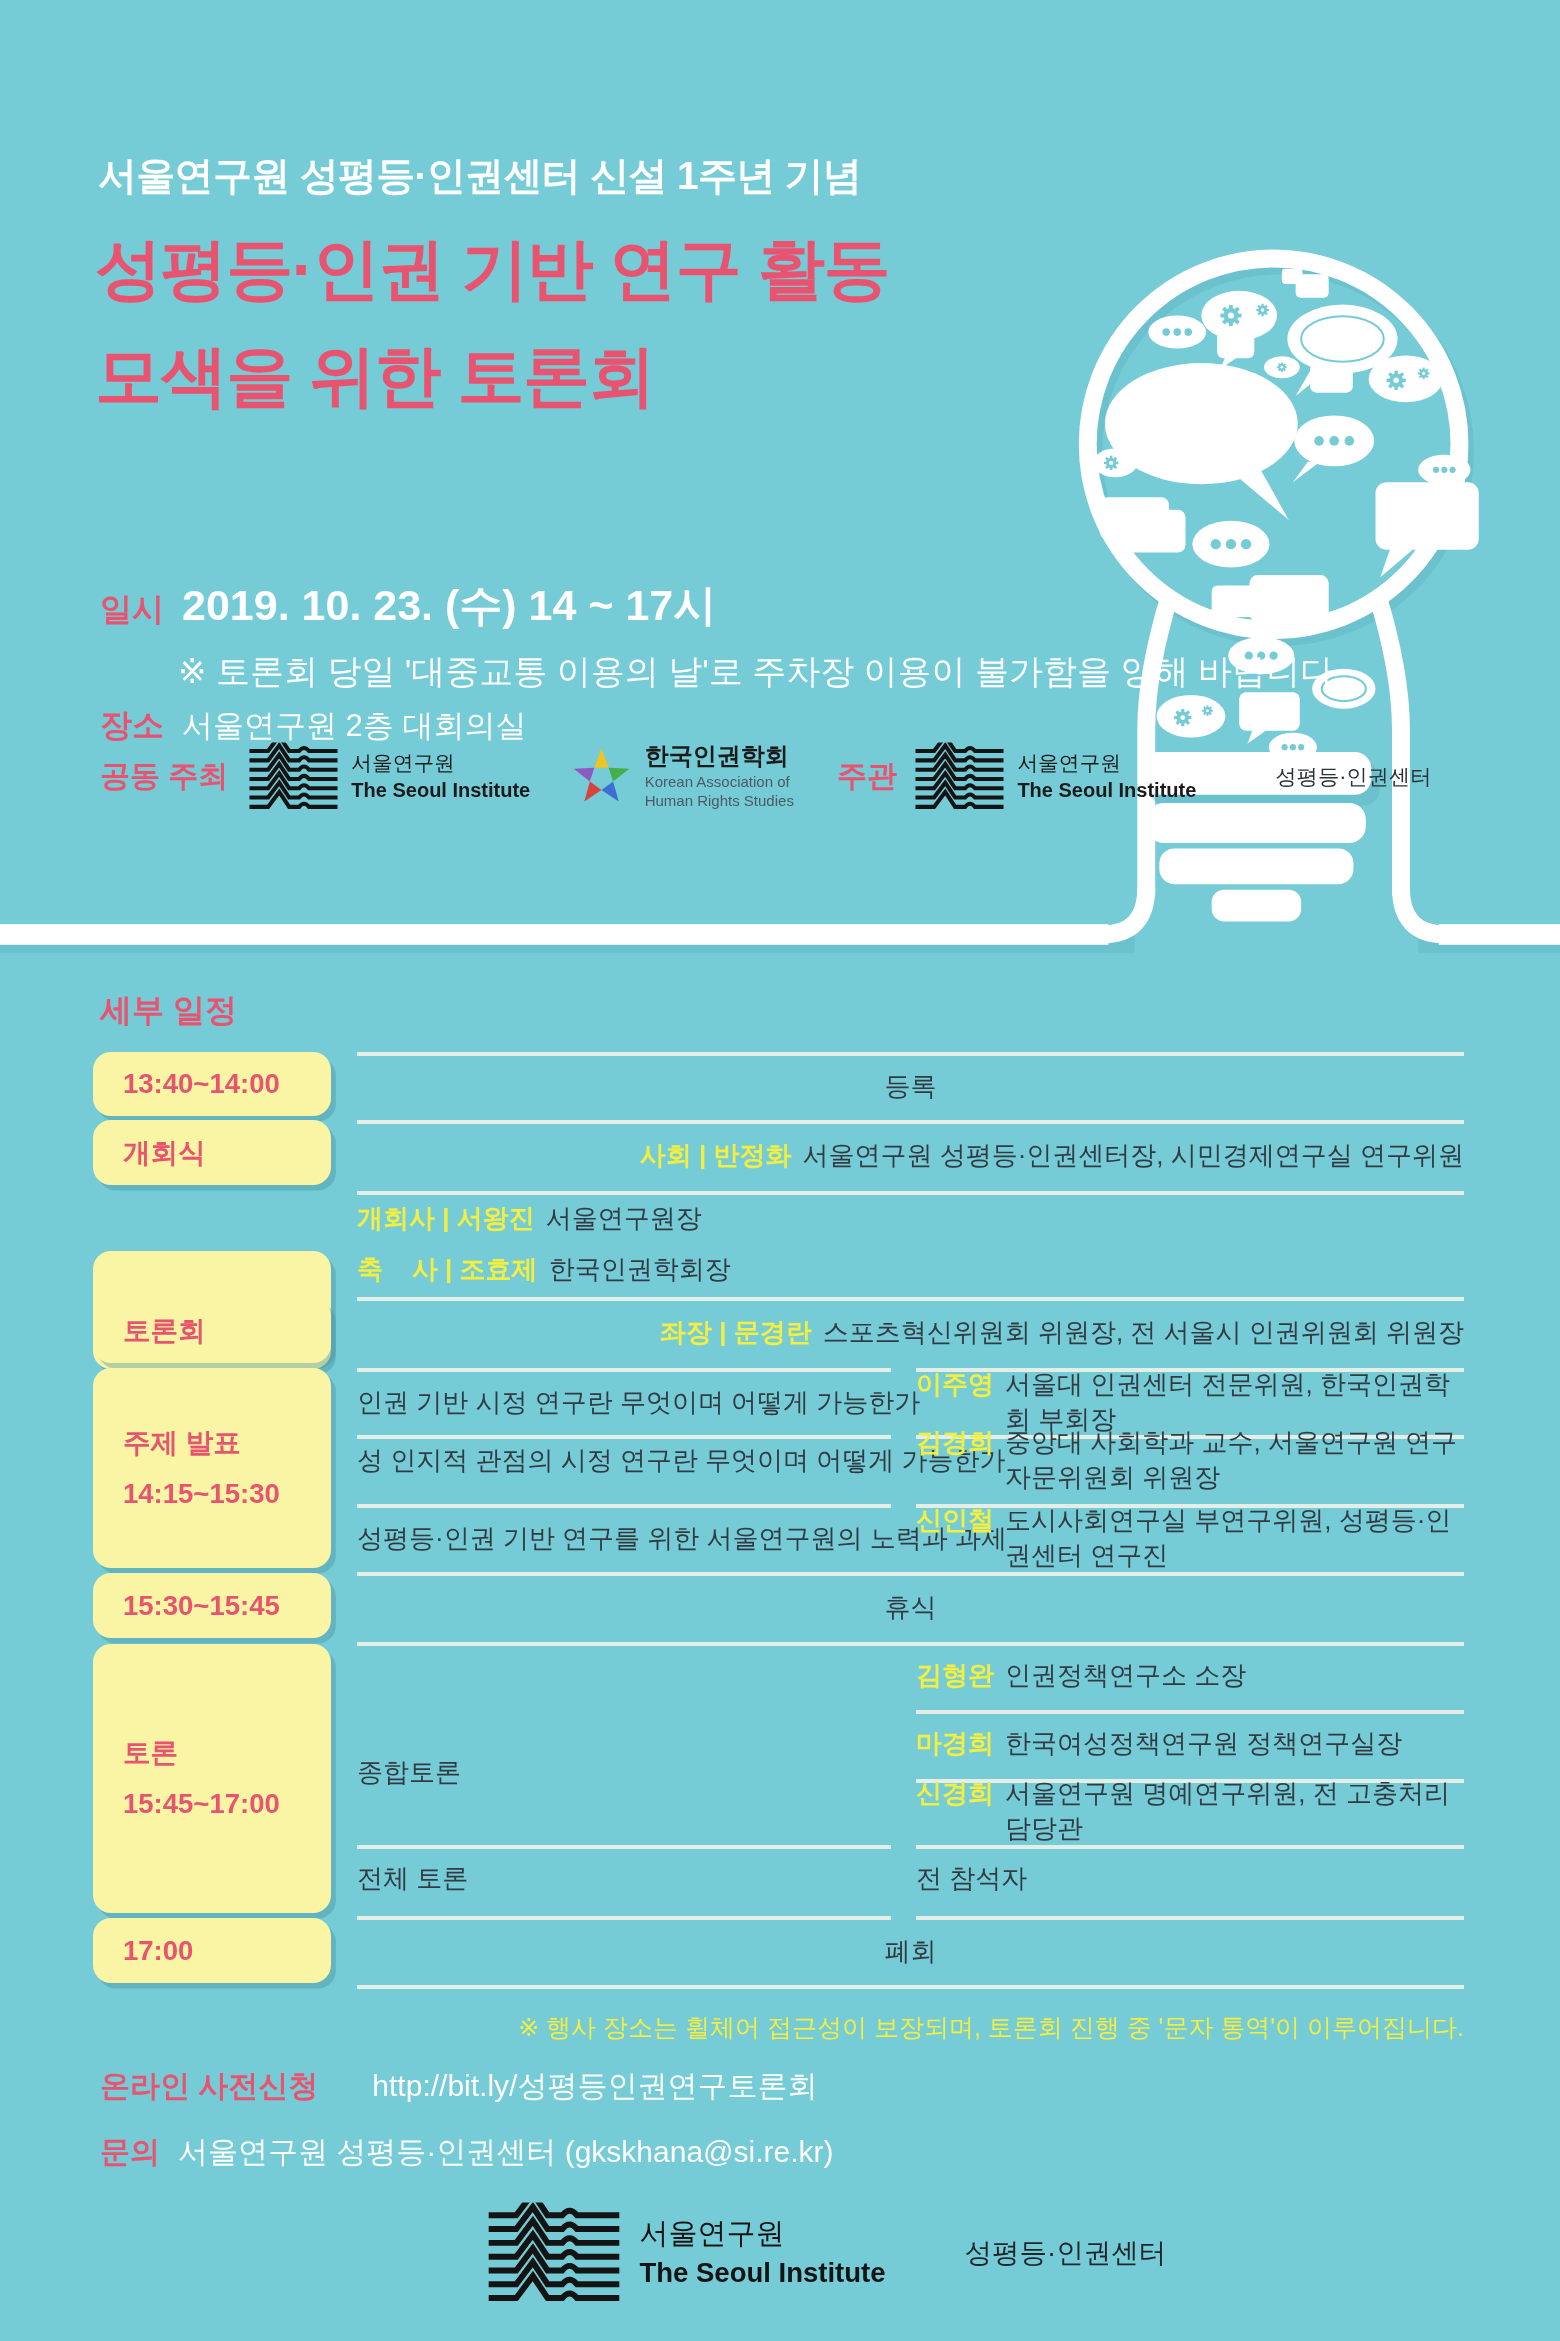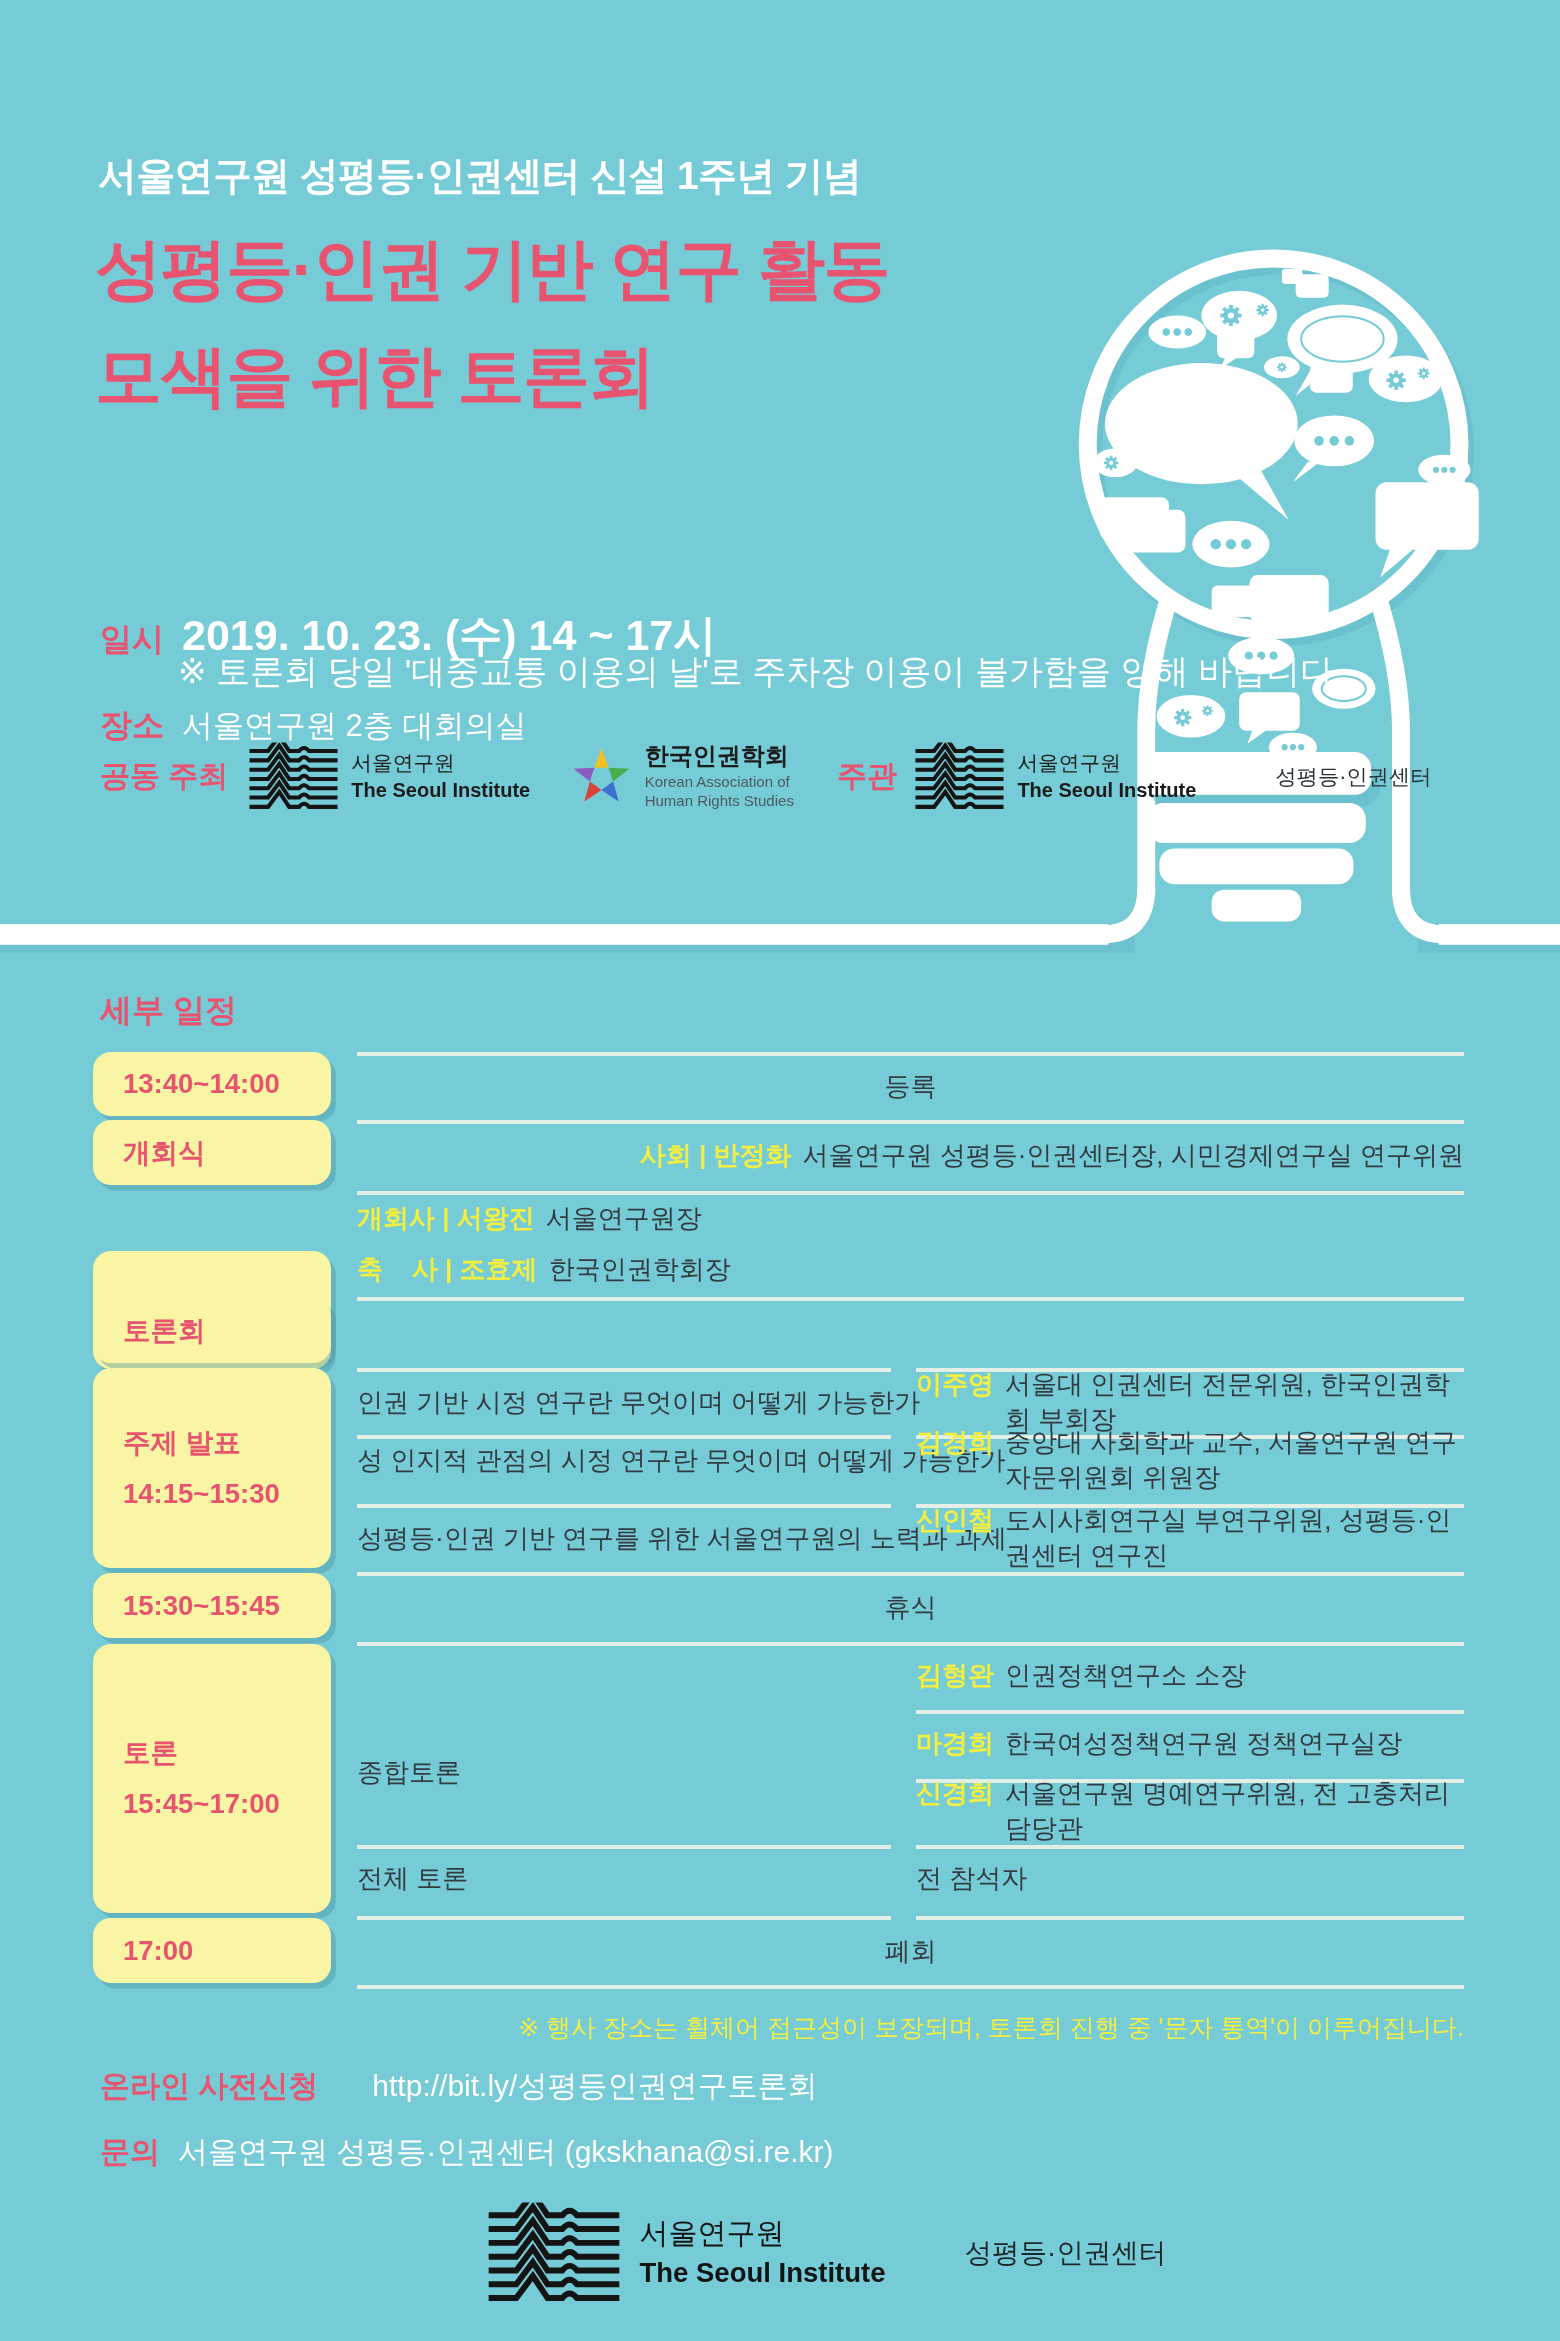--- a/index.html
+++ b/index.html
@@ -182,21 +182,21 @@
       <circle cx="1878" cy="1085" r="4.5" fill="#75CBD6"></circle>
       <circle cx="1890" cy="1085" r="4.5" fill="#75CBD6"></circle>
   </svg>
 
   <div class="abs kicker">서울연구원 성평등·인권센터 신설 1주년 기념</div>
   <div class="abs title">
     <div>성평등·인권 기반 연구 활동</div>
     <div>모색을 위한 토론회</div>
   </div>
 
-  <div class="abs inforow" style="left:100px;top:607px;">
+  <div class="abs inforow" style="left:100px;top:577px;">
     <span class="pink lab">일시</span>
     <span class="white" style="font-size:43px;font-weight:600;">2019. 10. 23. (수) 14 ~ 17시</span>
   </div>
   <div class="abs note" style="left:178px;top:649px;">※ 토론회 당일 '대중교통 이용의 날'로 주차장 이용이 불가함을 양해 바랍니다.</div>
   <div class="abs inforow" style="left:100px;top:680px;margin-top:24px;">
     <span class="pink lab">장소</span>
     <span class="white" style="font-size:31px;">서울연구원 2층 대회의실</span>
   </div>
 
   <div class="abs" style="left:100px;top:738px;height:77px;display:flex;align-items:center;">
@@ -292,20 +292,26 @@
     <span class="pair">
         <span class="hl">개회사 | 서왕진</span>
         <span class="dark">서울연구원장</span>
       </span>
     <span class="pair">
         <span class="hl">축    사 | 조효제</span>
         <span class="dark">한국인권학회장</span>
       </span>
   </div>
 
+  <div class="crow right" style="top:1297px;height:71px;">
+    <span class="pair">
+        <span class="hl">좌장 | 문경란</span>
+    <span class="dark">스포츠혁신위원회 위원장, 전 서울시 인권위원회 위원장</span>
+      </span>
+  </div>
 
   <div class="crow" style="top:1368px;height:67px;">
     <span class="cell-l dark">인권 기반 시정 연구란 무엇이며 어떻게 가능한가</span>
     <span class="cell-r pair">
         <span class="hl">이주영</span>
         <span class="dark">서울대 인권센터 전문위원, 한국인권학회 부회장</span>
       </span>
   </div>
   <div class="crow" style="top:1435px;height:49px;">
     <span class="cell-l dark">성 인지적 관점의 시정 연구란 무엇이며 어떻게 가능한가</span>

